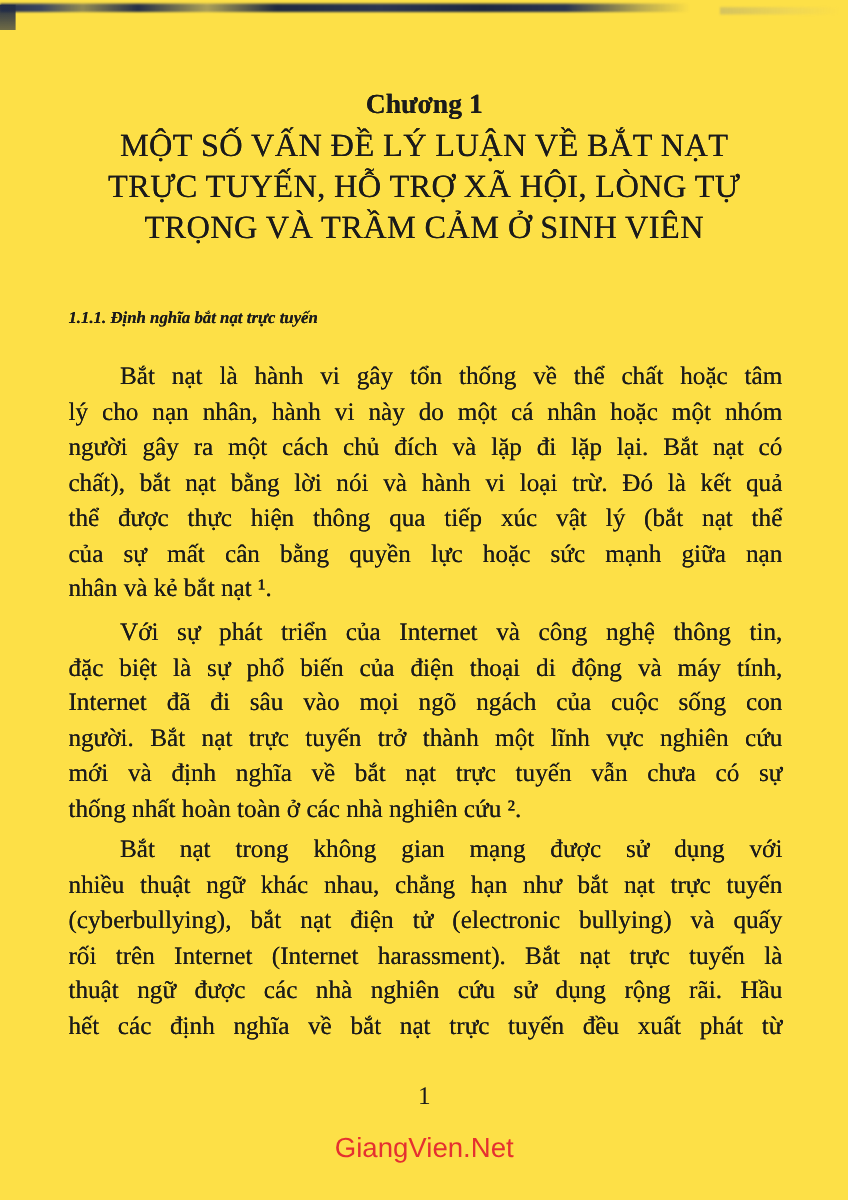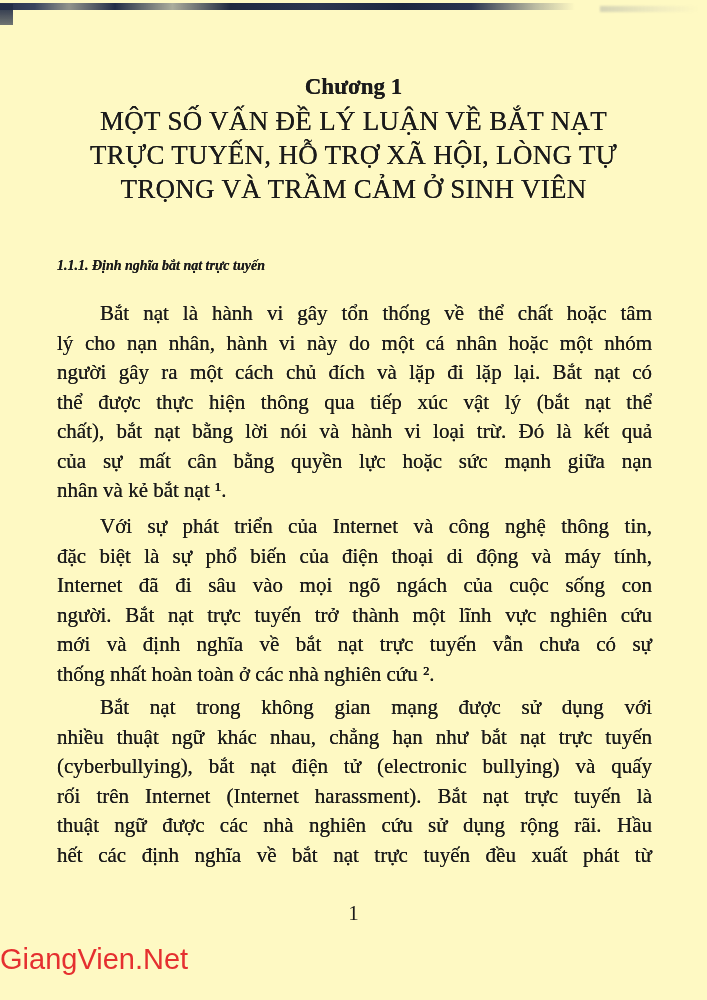--- a/index.html
+++ b/index.html
@@ -94,51 +94,51 @@
 
   .page-number {
     position: absolute;
     top: 901px; left: 0; width: 100%;
     text-align: center;
     font-size: 21px;
   }
   .watermark {
     position: absolute;
     top: 943px; left: 0; width: 100%;
-    text-align: left;
+    text-align: center;
     font-family: "Liberation Sans", sans-serif;
-    font-size: 29px;
+    font-size: 23px;
     font-weight: 500;
   }
 </style>
 </head>
 <body>
 
-<div class="page" style="color: rgb(27, 27, 27); background: #fef9c3;">
+<div class="page" style="color: rgb(27, 27, 27); background: #fde047;">
 
   <div class="scan-strip"></div>
   <div class="scan-strip-faint"></div>
   <div class="scan-corner"></div>
 
   <div class="chapter-label">Chương 1</div>
 
   <h1 class="chapter-title">
     <span>MỘT SỐ VẤN ĐỀ LÝ LUẬN VỀ BẮT NẠT</span>
     <span>TRỰC TUYẾN, HỖ TRỢ XÃ HỘI, LÒNG TỰ</span>
     <span>TRỌNG VÀ TRẦM CẢM Ở SINH VIÊN</span>
   </h1>
 
   <h3 class="subsection-heading">1.1.1. Định nghĩa bắt nạt trực tuyến</h3>
 
   <div class="para para-1">
     <div class="bline first">Bắt nạt là hành vi gây tổn thống về thể chất hoặc tâm</div>
     <div class="bline">lý cho nạn nhân, hành vi này do một cá nhân hoặc một nhóm</div>
     <div class="bline">người gây ra một cách chủ đích và lặp đi lặp lại. Bắt nạt có</div>
+    <div class="bline">chất), bắt nạt bằng lời nói và hành vi loại trừ. Đó là kết quả</div>
     <div class="bline">thể được thực hiện thông qua tiếp xúc vật lý (bắt nạt thể</div>
-    <div class="bline">chất), bắt nạt bằng lời nói và hành vi loại trừ. Đó là kết quả</div>
     <div class="bline">của sự mất cân bằng quyền lực hoặc sức mạnh giữa nạn</div>
     <div class="bline last">nhân và kẻ bắt nạt ¹.</div>
   </div>
 
   <div class="para para-2">
     <div class="bline first">Với sự phát triển của Internet và công nghệ thông tin,</div>
     <div class="bline">đặc biệt là sự phổ biến của điện thoại di động và máy tính,</div>
     <div class="bline">Internet đã đi sâu vào mọi ngõ ngách của cuộc sống con</div>
     <div class="bline">người. Bắt nạt trực tuyến trở thành một lĩnh vực nghiên cứu</div>
     <div class="bline">mới và định nghĩa về bắt nạt trực tuyến vẫn chưa có sự</div>

